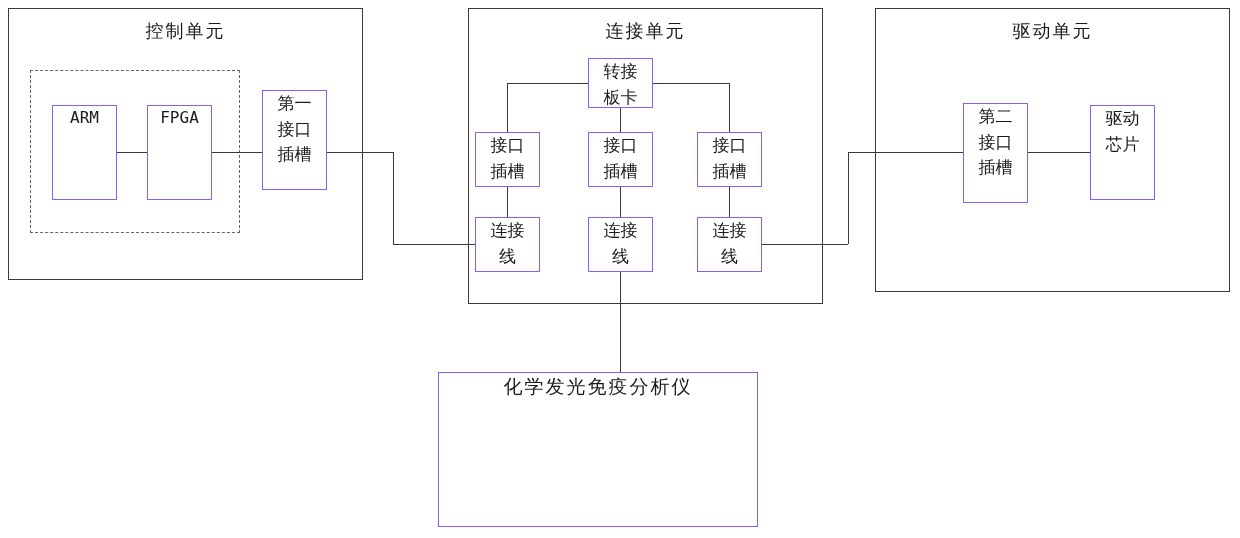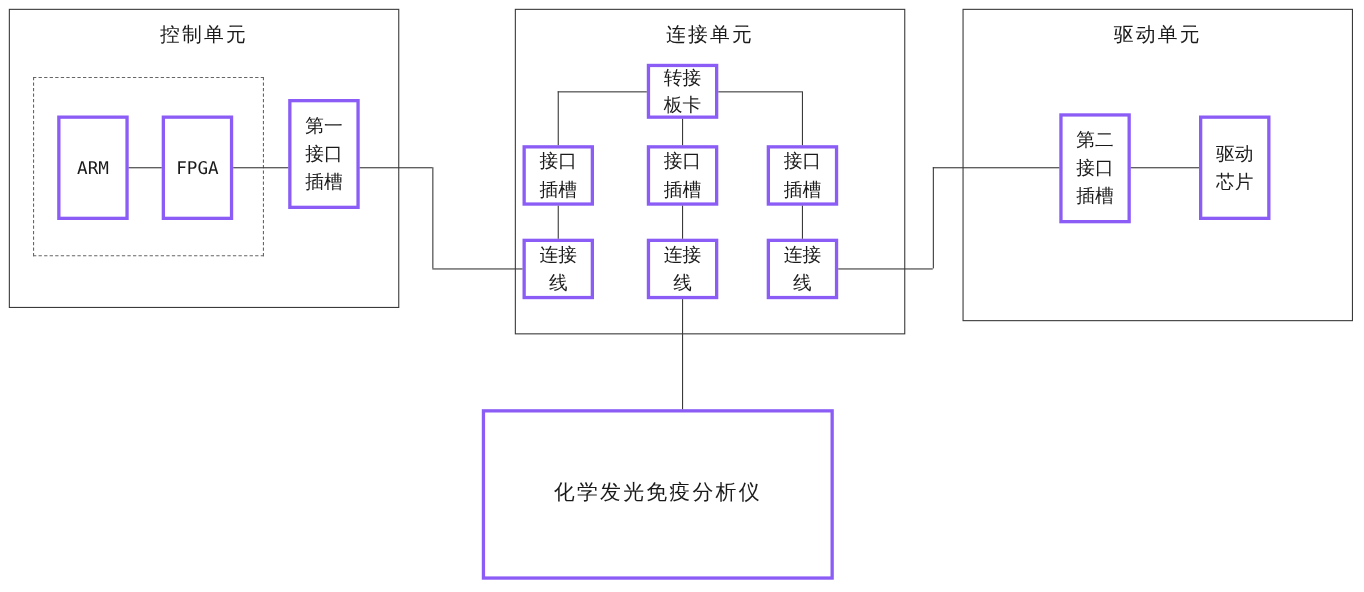--- a/index.html
+++ b/index.html
@@ -25,24 +25,23 @@
     text-align: center;
     font-size: 18px;
     letter-spacing: 2px;
   }
   .dashed {
     position: absolute;
     border: 1px dashed #666;
   }
   .box {
     position: absolute;
-    border: 3px solid #8b5cf6;
+    border: 1px solid #8b5cf6;
     background: #ffffff;
     display: flex;
-    align-items: center;
     justify-content: center;
     text-align: center;
     font-size: 17px;
     line-height: 1.5;
   }
   .box .wrap2 {
     display: inline-block;
     width: 36px;
     word-break: break-all;
     text-align: center;

